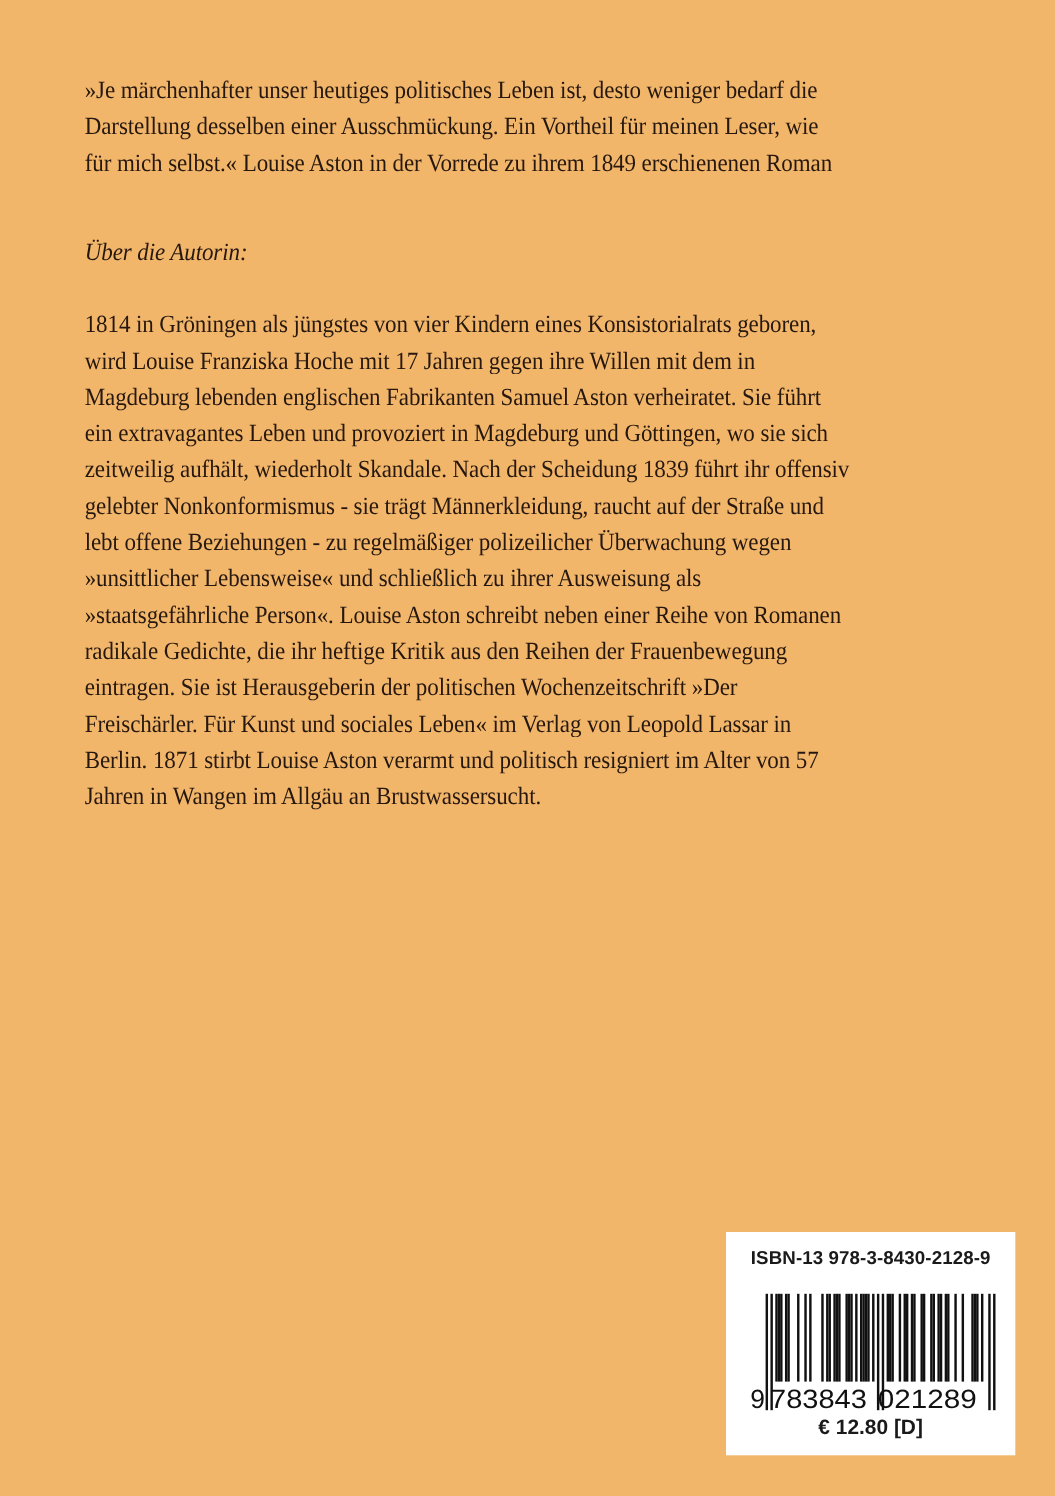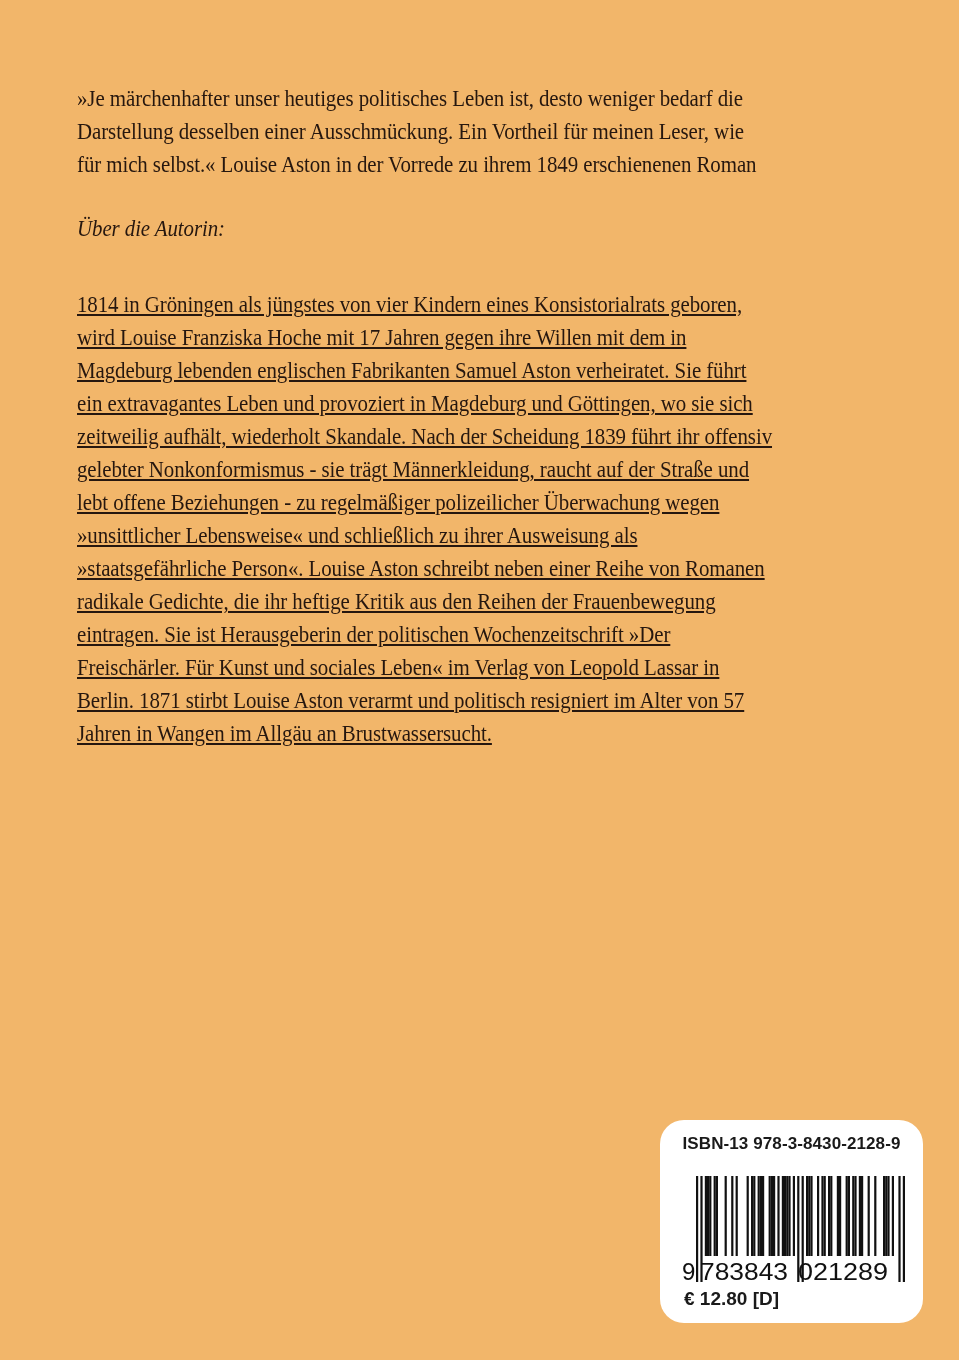--- a/index.html
+++ b/index.html
@@ -23,32 +23,31 @@
     .line {
       display: block;
       white-space: nowrap;
       font-size: 22.5px;
       line-height: 33px;
       height: 33px;
       transform-origin: left center;
       transform: scaleX(0.93);
       letter-spacing: -0.1px;
     }
-    #quote { top: 82px; }
+    #quote { top: 65px; }
     #heading { top: 212px; font-style: italic; }
-    #bio { top: 288px; text-decoration: underline; }
+    #bio { top: 278px; }
 
     .barcode-box {
       position: absolute;
       left: 660px;
       top: 1120px;
       width: 263px;
       height: 203px;
       background: #ffffff;
-      border-radius: 24px;
     }
     .isbn-label {
       position: absolute;
       left: 0;
       top: 14px;
       width: 100%;
       text-align: center;
       font-family: "Liberation Sans", "DejaVu Sans", sans-serif;
       font-weight: bold;
       font-size: 17px;
@@ -61,25 +60,25 @@
       top: 56px;
       width: 226px;
       height: 108px;
     }
     .barcode svg { display: block; }
     .price {
       position: absolute;
       left: 0;
       top: 168px;
       width: 100%;
+      text-align: center;
       font-family: "Liberation Sans", "DejaVu Sans", sans-serif;
       font-weight: bold;
       font-size: 19px;
       color: #1a1a1a;
-      margin-left: 24px;
     }
   </style>
 </head>
 <body>
 
 <div class="text-block" id="quote">
   <span class="line">»Je märchenhafter unser heutiges politisches Leben ist, desto weniger bedarf die</span>
   <span class="line">Darstellung desselben einer Ausschmückung. Ein Vortheil für meinen Leser, wie</span>
   <span class="line">für mich selbst.« Louise Aston in der Vorrede zu ihrem 1849 erschienenen Roman</span>
 </div>

